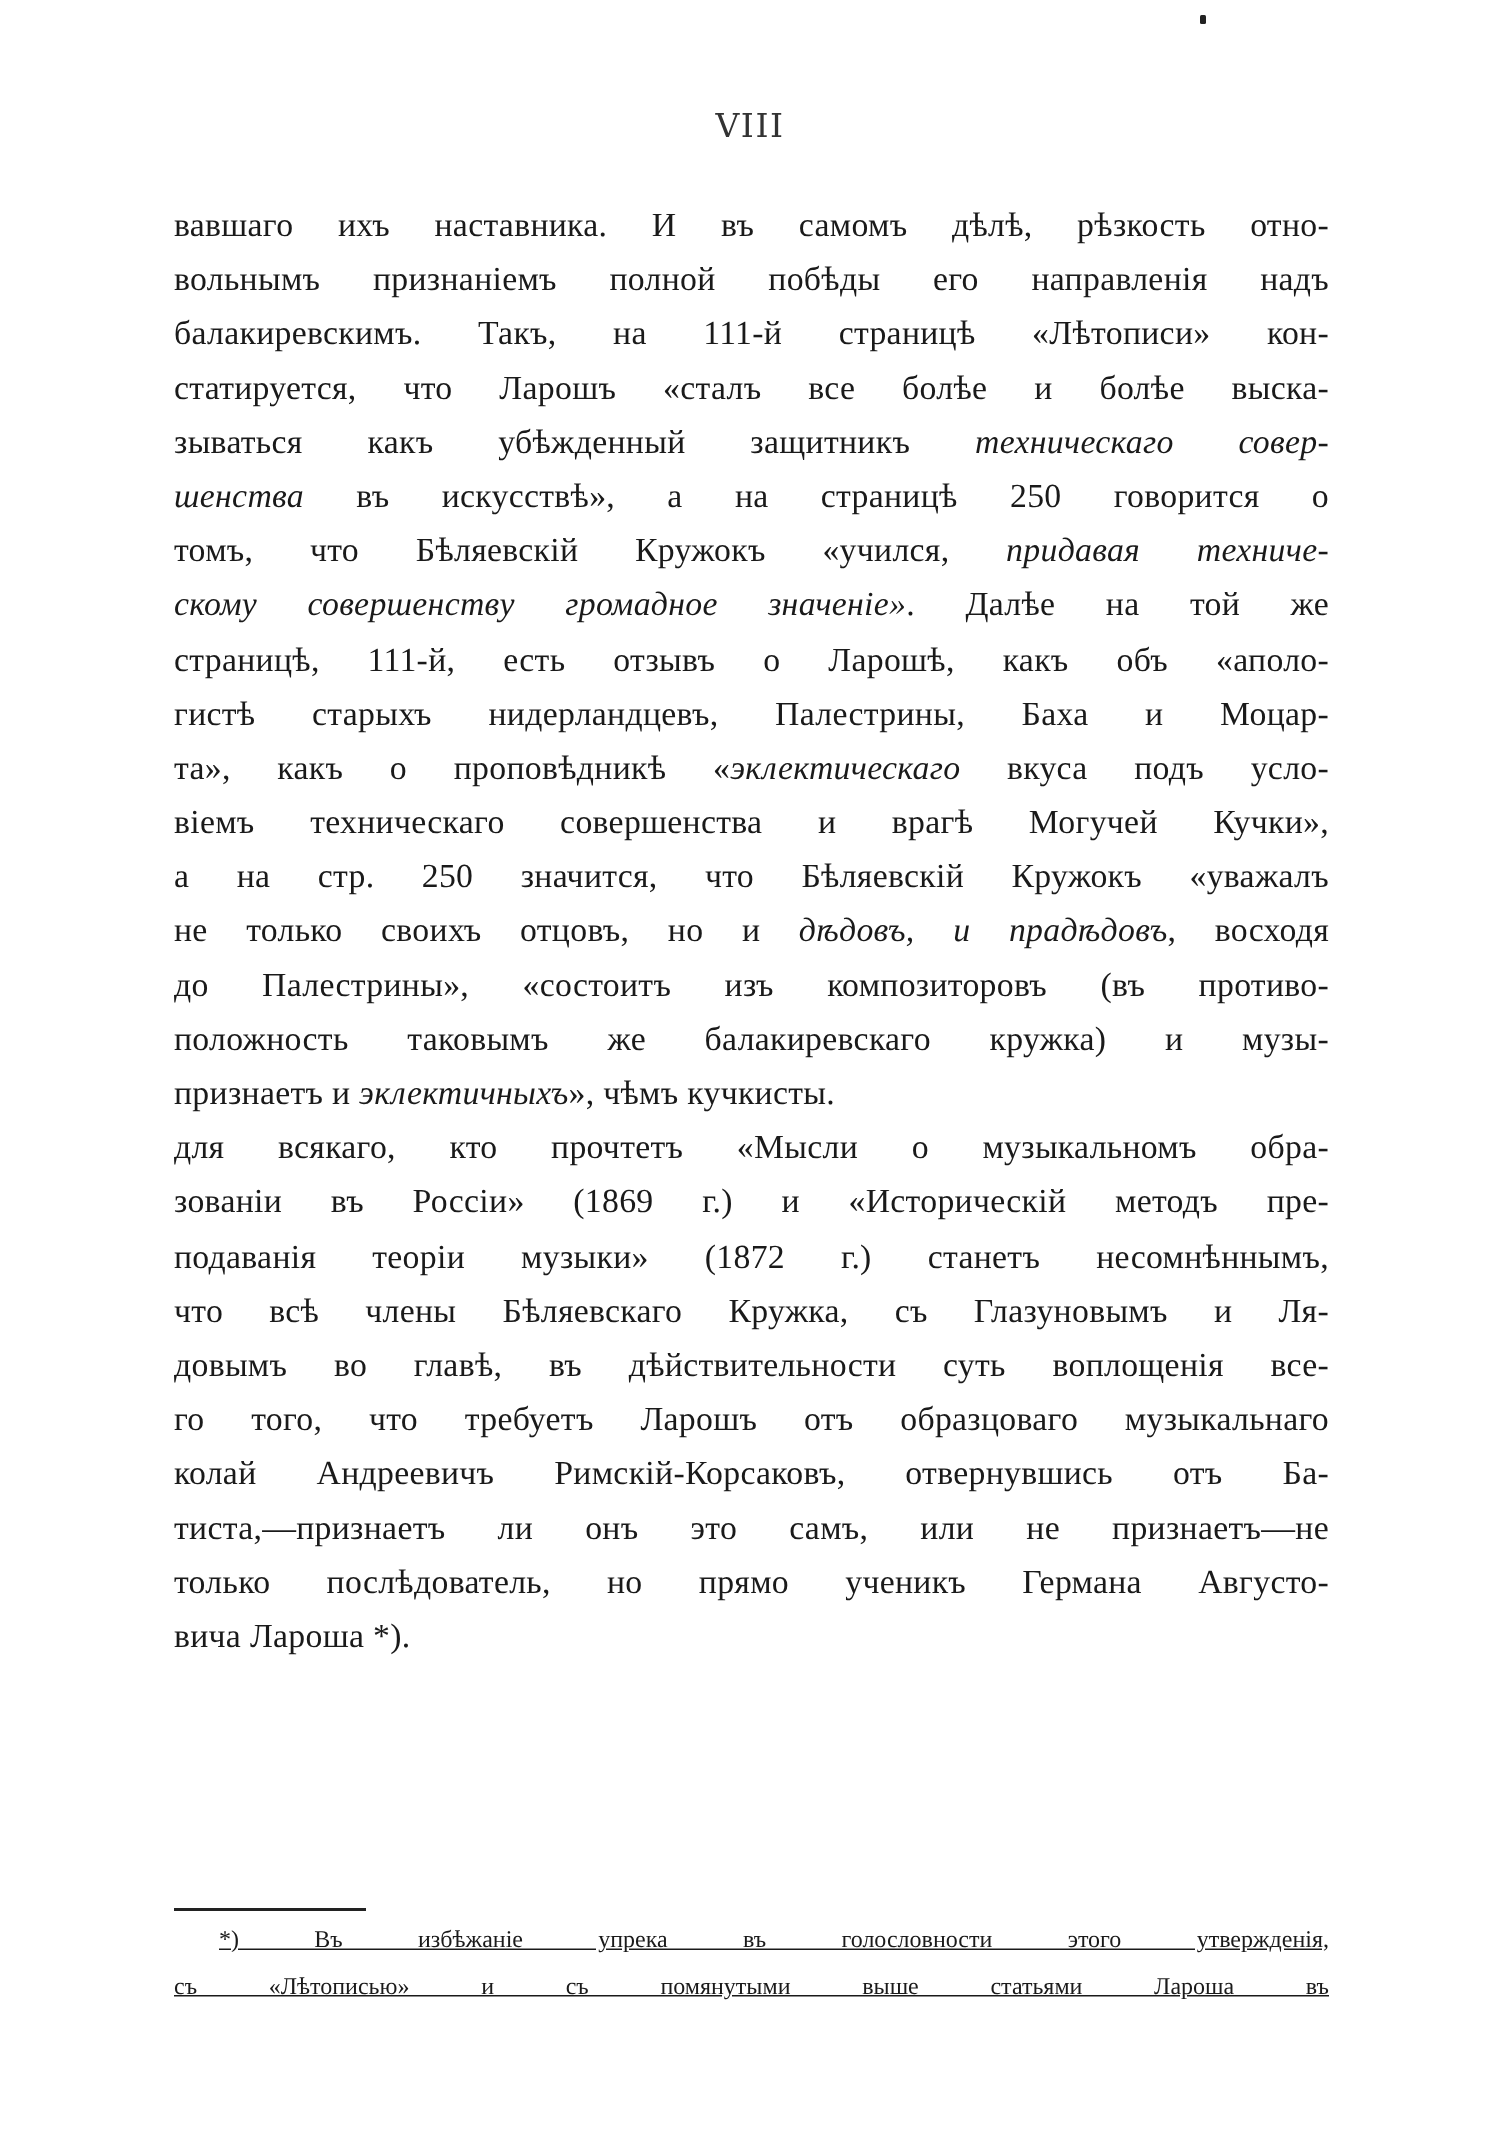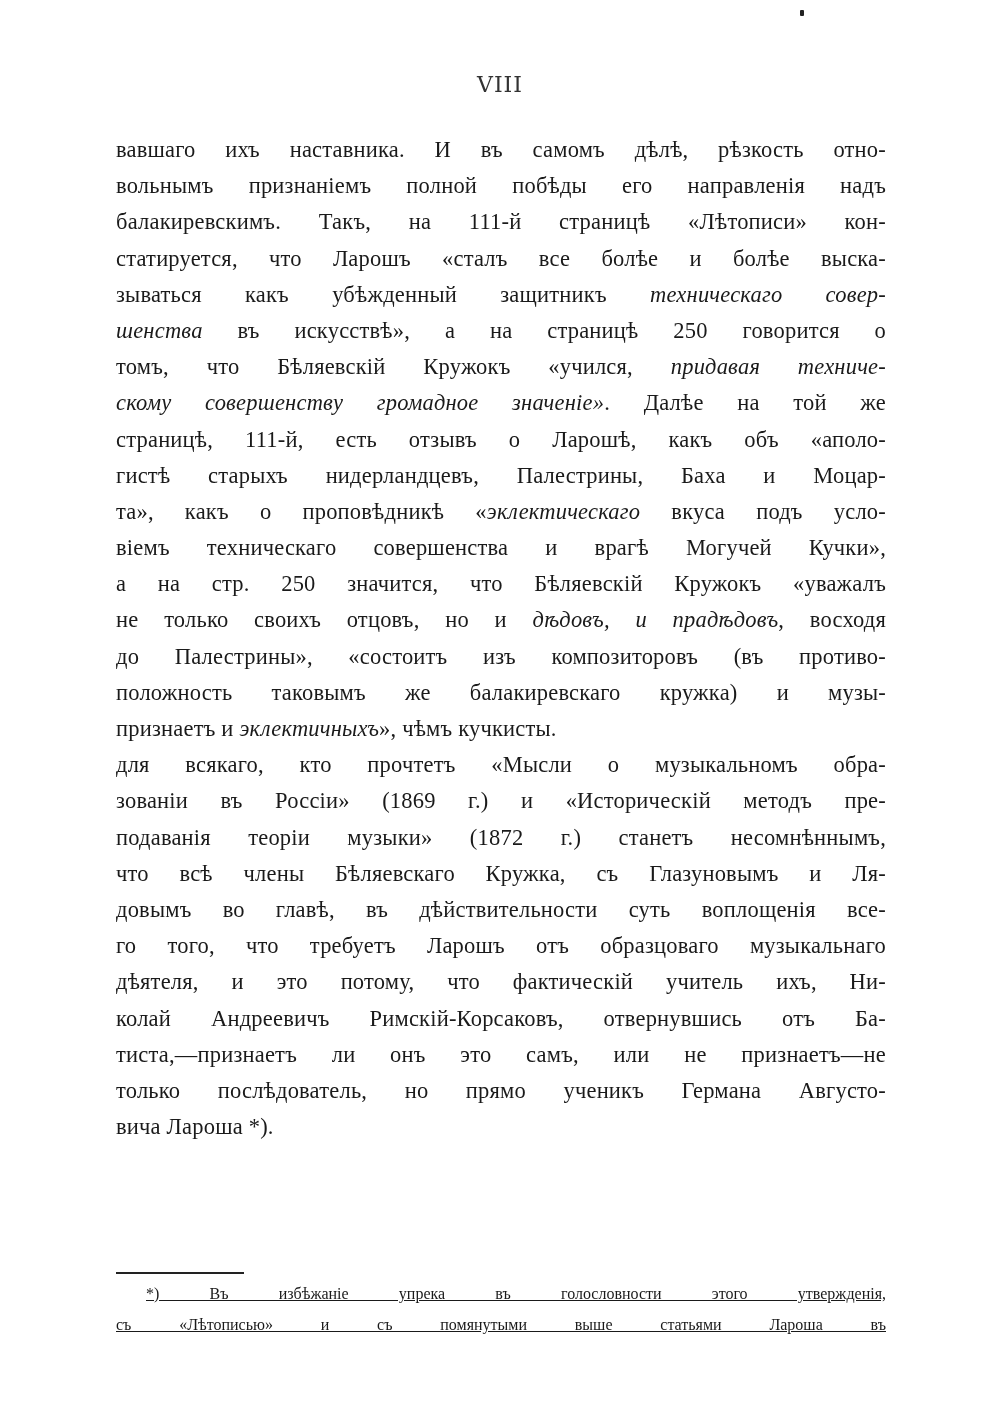--- a/index.html
+++ b/index.html
@@ -49,21 +49,20 @@
       <span class="line"><span class="seg">положность таковымъ же балакиревскаго кружка) и музы-</span></span>
       <span class="line last"><span class="seg">признаетъ и </span><span class="seg it">эклектичныхъ</span><span class="seg">», чѣмъ кучкисты.</span></span>
     </div>
     <div>
       <span class="line"><span class="seg">для всякаго, кто прочтетъ «Мысли о музыкальномъ обра-</span></span>
       <span class="line"><span class="seg">зованіи въ Россіи» (1869 г.) и «Историческій методъ пре-</span></span>
       <span class="line"><span class="seg">подаванія теоріи музыки» (1872 г.) станетъ несомнѣннымъ,</span></span>
       <span class="line"><span class="seg">что всѣ члены Бѣляевскаго Кружка, съ Глазуновымъ и Ля-</span></span>
       <span class="line"><span class="seg">довымъ во главѣ, въ дѣйствительности суть воплощенія все-</span></span>
       <span class="line"><span class="seg">го того, что требуетъ Ларошъ отъ образцоваго музыкальнаго</span></span>
-      <span class="line"><span class="seg">дѣятеля, и это потому, что фактическій учитель ихъ, Ни-</span></span>
       <span class="line"><span class="seg">колай Андреевичъ Римскій-Корсаковъ, отвернувшись отъ Ба-</span></span>
       <span class="line"><span class="seg">тиста,—признаетъ ли онъ это самъ, или не признаетъ—не</span></span>
       <span class="line"><span class="seg">только послѣдователь, но прямо ученикъ Германа Августо-</span></span>
       <span class="line last"><span class="seg">вича Лароша *).</span></span>
     </div>
   </div>
 
 <div class="fn-rule"></div>
 <div class="footnote" id="footnote">
     <span class="fn-line indent">*) Въ избѣжаніе упрека въ голословности этого утвержденія,</span>

